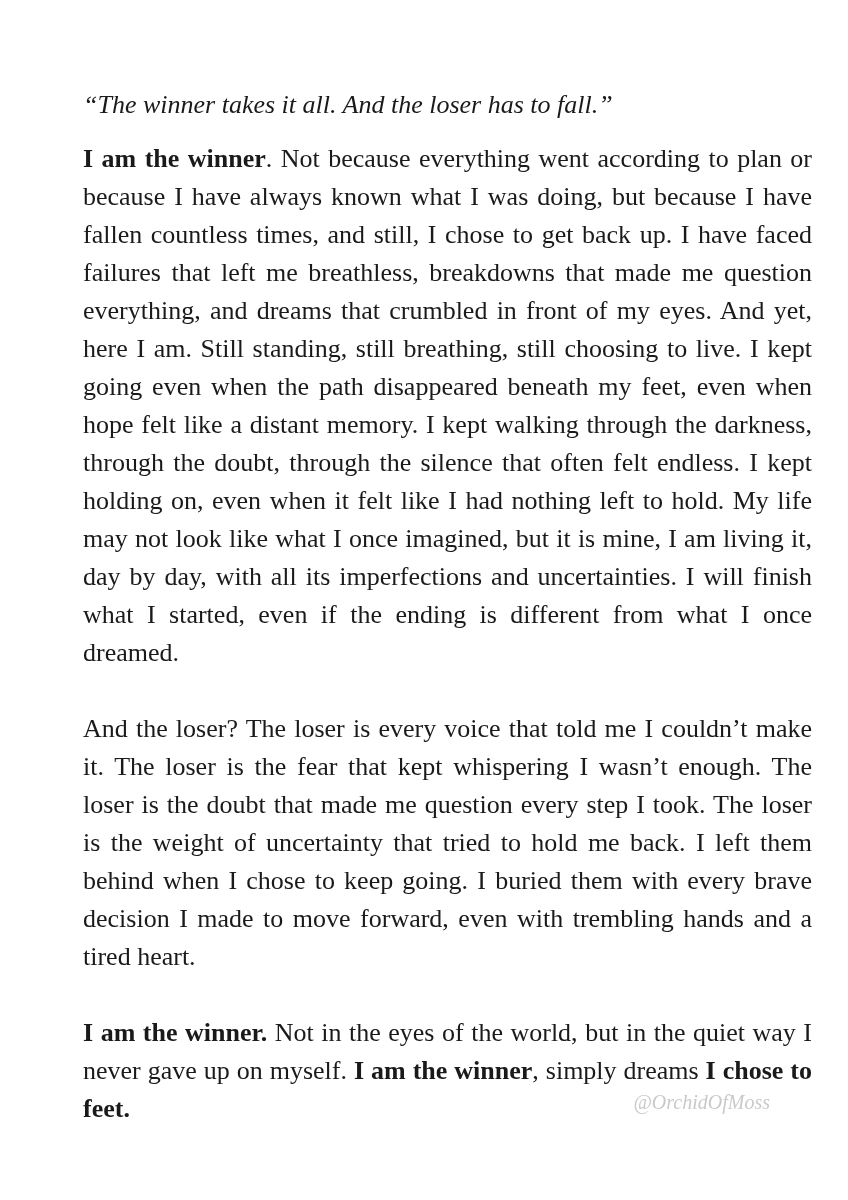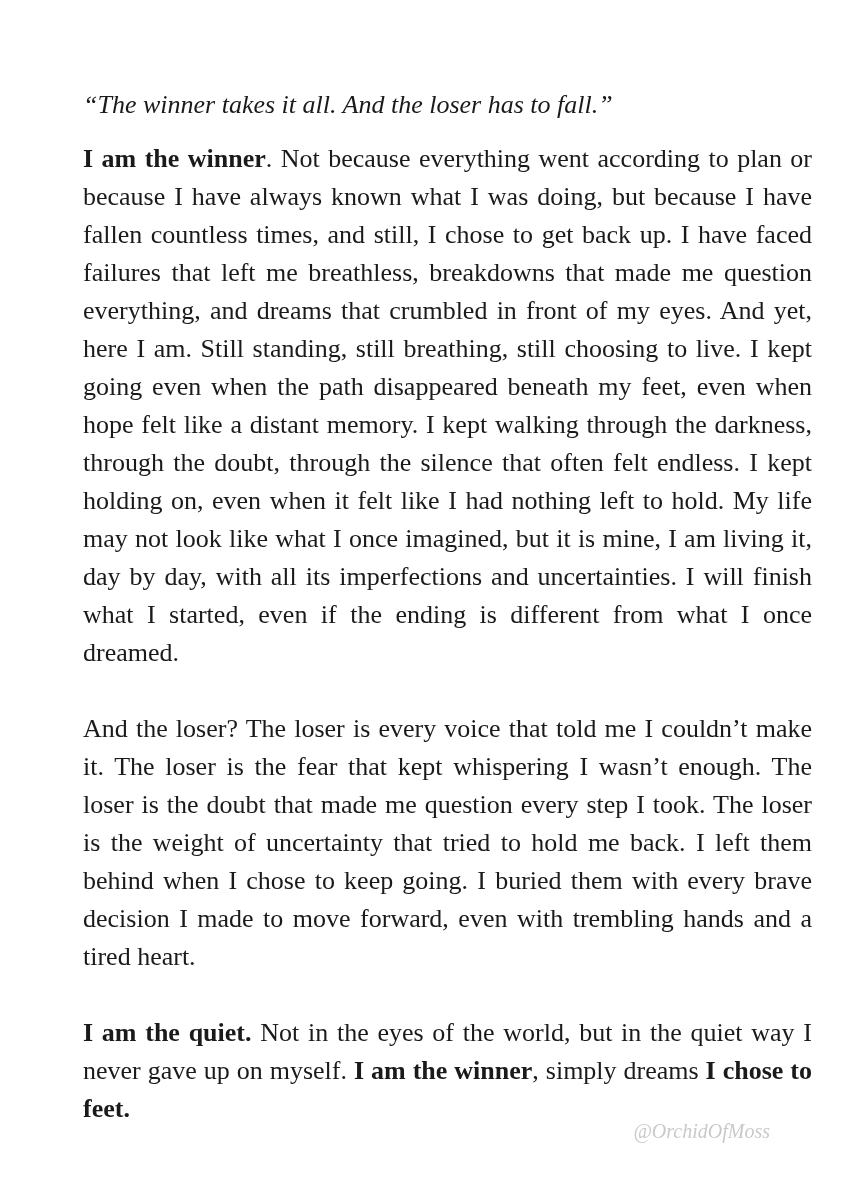--- a/index.html
+++ b/index.html
@@ -33,34 +33,34 @@
     margin-top: 16px;
   }
   .paragraphs .para:last-child {
     margin-bottom: 0;
   }
   .bold {
     font-weight: bold;
   }
   .watermark {
     position: absolute;
-    top: 1119px;
+    top: 1090px;
     right: 78px;
     font-style: italic;
     font-size: 20px;
     line-height: 24px;
     color: #c9c9c9;
   }
 </style>
 </head>
 <body>
 
 <div class="page">
   <p class="quote">“The winner takes it all. And the loser has to fall.”</p>
 
   <div class="paragraphs">
       <p class="para"><span class="bold">I am the winner</span><span>. Not because everything went according to plan or because I have always known what I was doing, but because I have fallen countless times, and still, I chose to get back up. I have faced failures that left me breathless, breakdowns that made me question everything, and dreams that crumbled in front of my eyes. And yet, here I am. Still standing, still breathing, still choosing to live. I kept going even when the path disappeared beneath my feet, even when hope felt like a distant memory. I kept walking through the darkness, through the doubt, through the silence that often felt endless. I kept holding on, even when it felt like I had nothing left to hold. My life may not look like what I once imagined, but it is mine, I am living it, day by day, with all its imperfections and uncertainties. I will finish what I started, even if the ending is different from what I once dreamed.</span></p>
       <p class="para"><span>And the loser? The loser is every voice that told me I couldn’t make it. The loser is the fear that kept whispering I wasn’t enough. The loser is the doubt that made me question every step I took. The loser is the weight of uncertainty that tried to hold me back. I left them behind when I chose to keep going. I buried them with every brave decision I made to move forward, even with trembling hands and a tired heart.</span></p>
-      <p class="para"><span class="bold">I am the quiet.</span><span> Not in the eyes of the world, but in the quiet way I never gave up on myself. </span><span class="bold">I am the winner</span><span>, simply dreams </span><span class="bold">I chose to feet.</span></p>
+      <p class="para"><span class="bold">I am the winner.</span><span> Not in the eyes of the world, but in the quiet way I never gave up on myself. </span><span class="bold">I am the winner</span><span>, simply dreams </span><span class="bold">I chose to feet.</span></p>
     </div>
 
   <div class="watermark">@OrchidOfMoss</div>
 </div>
 
 </body></html>

